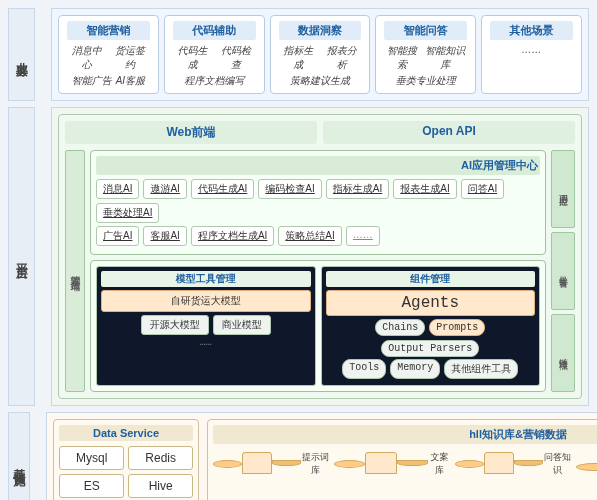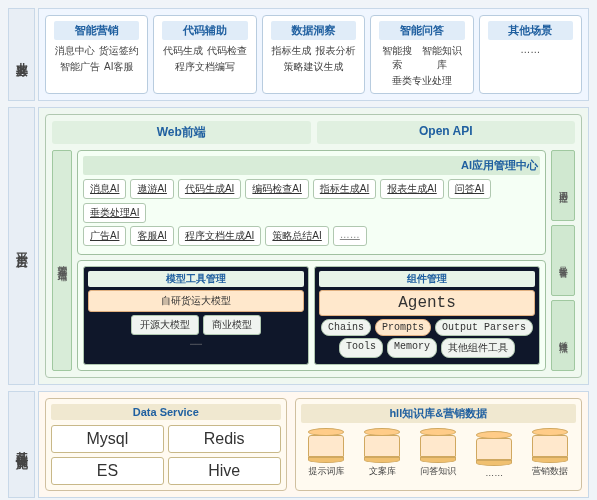--- a/index.html
+++ b/index.html
@@ -17,21 +17,21 @@
       padding: 8px;
       display: flex;
       flex-direction: column;
       gap: 6px;
     }
 
     
     .layer-row {
       display: flex;
       align-items: stretch;
-      gap: 3px;
+      gap: 16px;
     }
 
     .layer-label {
       writing-mode: vertical-rl;
       text-orientation: mixed;
       background: #e8eef5;
       border: 1px solid #c8d8e8;
       padding: 8px 4px;
       font-size: 12px;
       font-weight: bold;
@@ -91,20 +91,21 @@
     .biz-item {
       font-size: 10px;
       color: #444;
       text-align: center;
     }
 
     .biz-item-row {
       display: flex;
       gap: 4px;
       justify-content: center;
+      font-style: italic;
     }
 
     
     .plat-layer .layer-content {
       background: #eff7f0;
     }
 
     .plat-inner {
       border: 1px solid #b0c8b0;
       background: #f0f9f0;
@@ -321,40 +322,40 @@
       display: grid;
       grid-template-columns: 1fr 1fr;
       gap: 4px;
     }
 
     .infra-item {
       background: #fff;
       border: 1px solid #c8b888;
       border-radius: 3px;
       padding: 4px 16px;
-      font-size: 16px;
+      font-size: 12px;
       text-align: center;
       color: #333;
     }
 
     
     .infra-kb {
       flex: 1.2;
     }
 
     .kb-icons {
       display: flex;
       gap: 4px;
       justify-content: space-around;
       align-items: flex-end;
     }
 
     .cylinder {
       display: flex;
-      flex-direction: column;
+      flex-direction: row;
       align-items: center;
     }
 
     .cylinder-body {
       width: 36px;
       background: #ffe8cc;
       border: 1px solid #d0a860;
       border-radius: 3px 3px 0 0;
       height: 22px;
       position: relative;

